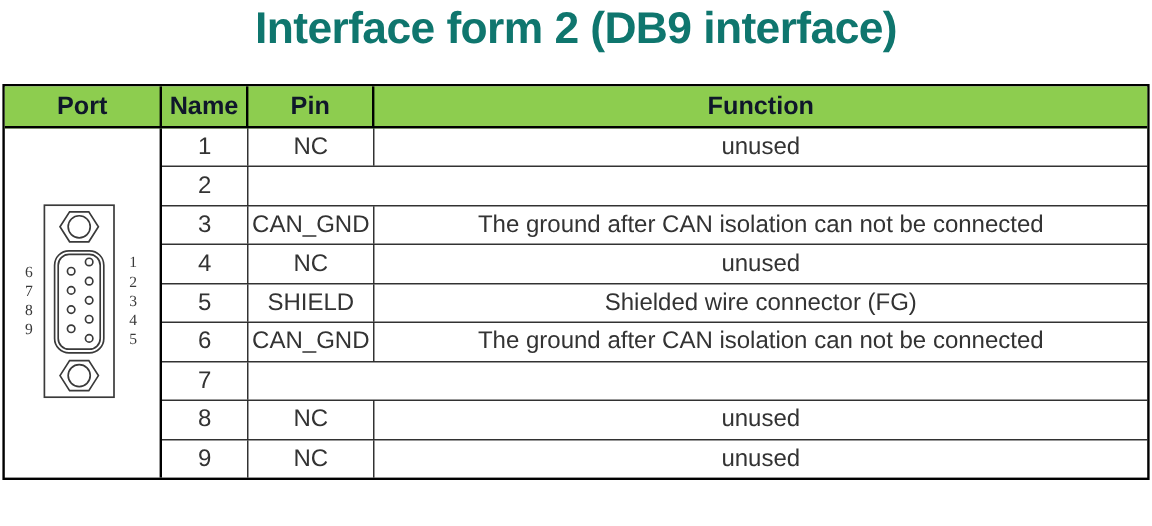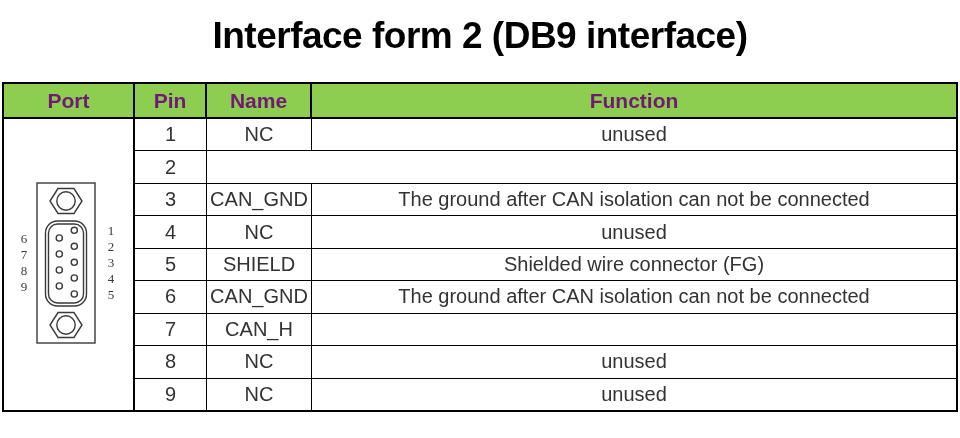--- a/index.html
+++ b/index.html
@@ -5,43 +5,43 @@
   * { box-sizing: border-box; margin: 0; padding: 0; }
   html, body { background: #ffffff; }
   .page {
     width: 960px; height: 438px;
     background: #ffffff;
     font-family: "Liberation Sans", sans-serif;
     overflow: hidden;
     position: relative;
   }
   .title {
-    margin-top: 13px;
+    margin-top: 1px;
     text-align: center;
     font-size: 37px;
     line-height: 45px;
     font-weight: 700;
-    color: #000000;
+    color: #0f766e;
     letter-spacing: -0.5px;
   }
   .table-wrap {
     margin: 24px 2px 0 2px;
     border: 2px solid #000000;
     background: #ffffff;
   }
   .header-row {
     display: grid;
     grid-template-columns: 131px 72px 105px 1fr;
     height: 35px;
     background: #8DCD4F;
     border-bottom: 2px solid #000000;
   }
   .hcell {
     display: flex; align-items: center; justify-content: center;
-    color: #701a75;
+    color: #0f172a;
     font-size: 21px;
     font-weight: 600;
     border-right: 2px solid #000000;
   }
   .hcell:last-child { border-right: none; border-radius: 15px; }
   .table-body { display: flex; height: 291px; }
   .port-cell {
     width: 131px;
     border-right: 2px solid #000000;
     display: flex; align-items: center; justify-content: center;
@@ -67,22 +67,22 @@
 <body>
 
 <div class="page">
 
   <h1 class="title">Interface form 2 (DB9 interface)</h1>
 
   <div class="table-wrap">
 
     <div class="header-row">
       <div class="hcell">Port</div>
+      <div class="hcell">Name</div>
       <div class="hcell">Pin</div>
-      <div class="hcell">Name</div>
       <div class="hcell">Function</div>
     </div>
 
     <div class="table-body">
 
       <div class="port-cell">
         <svg class="db9-svg" width="104" height="170" viewBox="0 0 104 170" xmlns="http://www.w3.org/2000/svg">
           <g stroke="#3a3a3a" fill="none" stroke-width="1.4">
             <rect x="20" y="3" width="58" height="160"></rect>
             <g>
@@ -154,21 +154,20 @@
         </div>
 
         <div class="row">
           <div class="cell pin">6</div>
           <div class="cell name">CAN_GND</div>
           <div class="cell func">The ground after CAN isolation can not be connected</div>
         </div>
 
         <div class="row">
           <div class="cell pin">7</div>
-          <div class="cell name">CAN_H</div>
         </div>
 
         <div class="row">
           <div class="cell pin">8</div>
           <div class="cell name">NC</div>
           <div class="cell func">unused</div>
         </div>
 
         <div class="row">
           <div class="cell pin">9</div>

